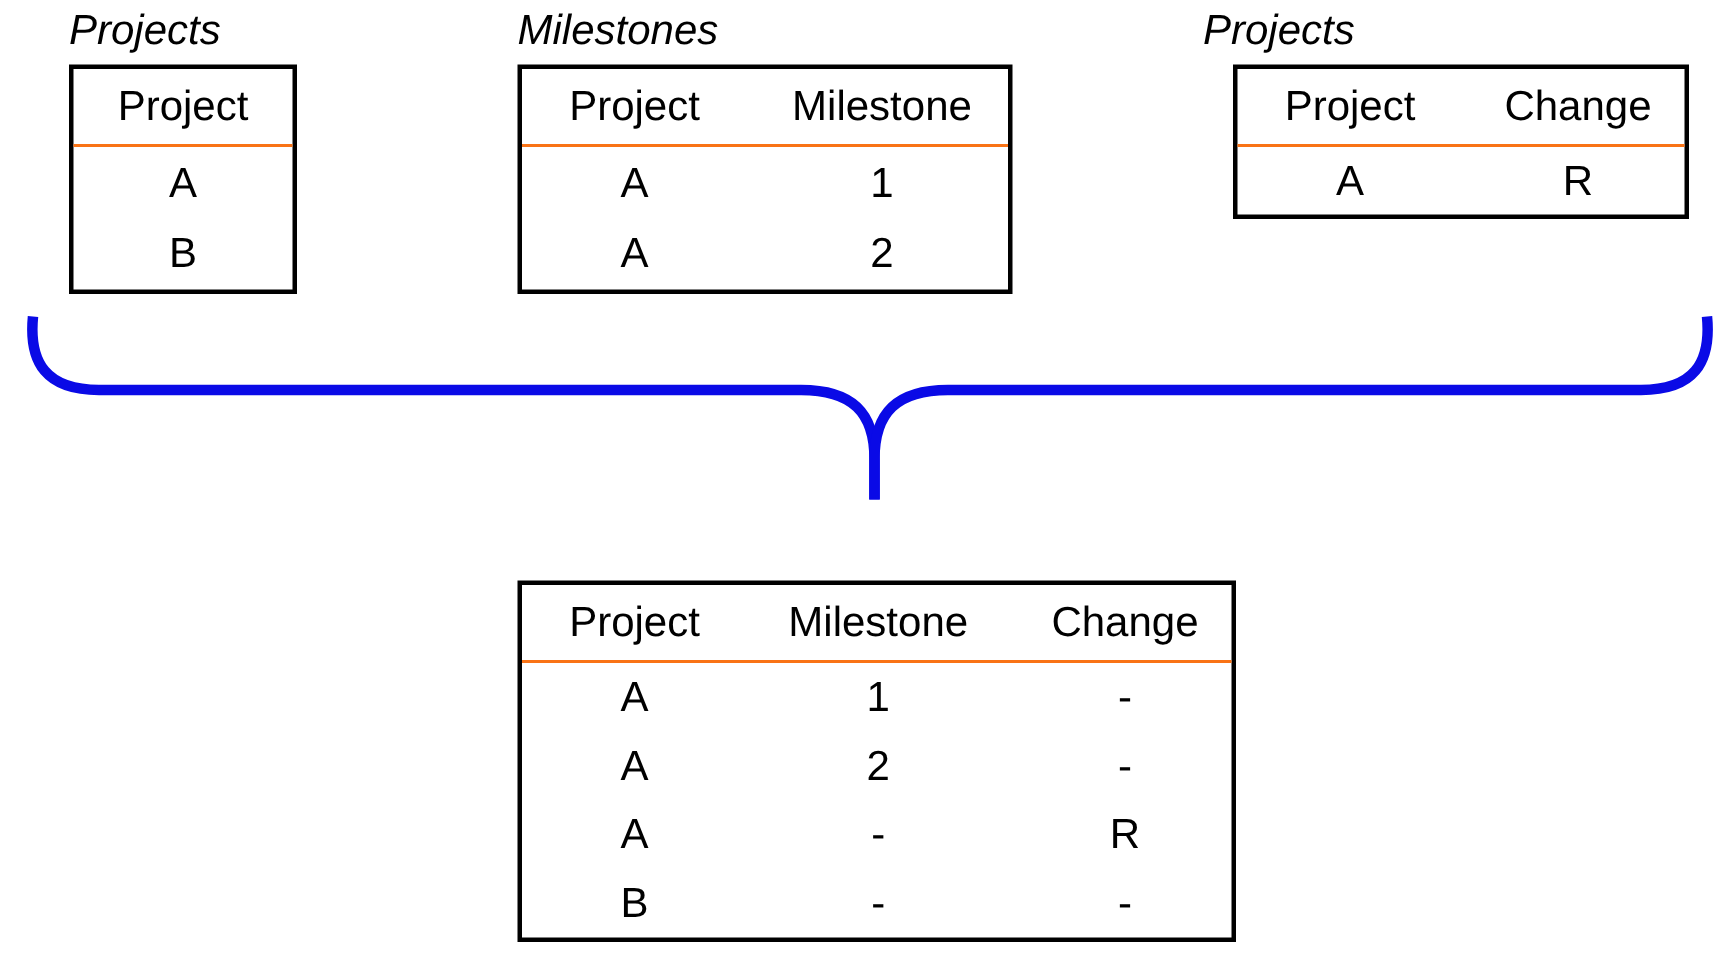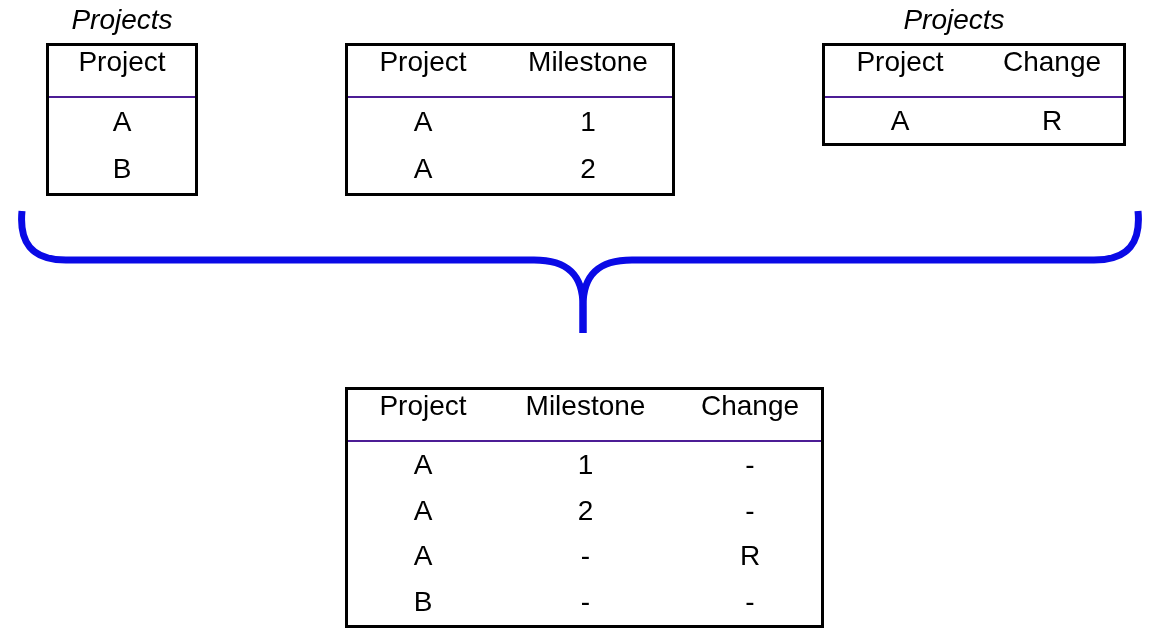--- a/index.html
+++ b/index.html
@@ -14,38 +14,39 @@
     background: #ffffff;
     font-family: "Liberation Sans", sans-serif;
     color: #000000;
     overflow: hidden;
   }
   .tbl-title {
     position: absolute;
     font-style: italic;
     font-size: 28px;
     line-height: 36px;
-    text-align: center;
+    text-align: left;
     color: #000000;
     white-space: nowrap;
   }
   .tbl {
     position: absolute;
     box-sizing: border-box;
     border: 3px solid #000000;
     background: #ffffff;
     display: flex;
     flex-direction: column;
     font-size: 28px;
   }
   .hrow {
     flex: none;
     height: 50px;
     display: flex;
-    border-bottom: 2px solid #4c1d95;
+    align-items: center;
+    border-bottom: 2px solid #f97316;
   }
   .drow {
     flex: 1;
     display: flex;
     align-items: center;
   }
   .cell {
     text-align: center;
     white-space: nowrap;
   }
@@ -72,20 +73,21 @@
       <div class="cell cfull">Project</div>
     </div>
     <div class="drow">
       <div class="cell cfull">A</div>
     </div>
     <div class="drow">
       <div class="cell cfull">B</div>
     </div>
   </div>
 
+  <div class="tbl-title" style="left:345px; top:2px; width:330px;">Milestones</div>
   <div class="tbl" style="left:345px; top:43px; width:330px; height:153px;">
     <div class="hrow">
       <div class="cell c150">Project</div>
       <div class="cell c180">Milestone</div>
     </div>
     <div class="drow">
       <div class="cell c150">A</div>
       <div class="cell c180">1</div>
     </div>
     <div class="drow">

